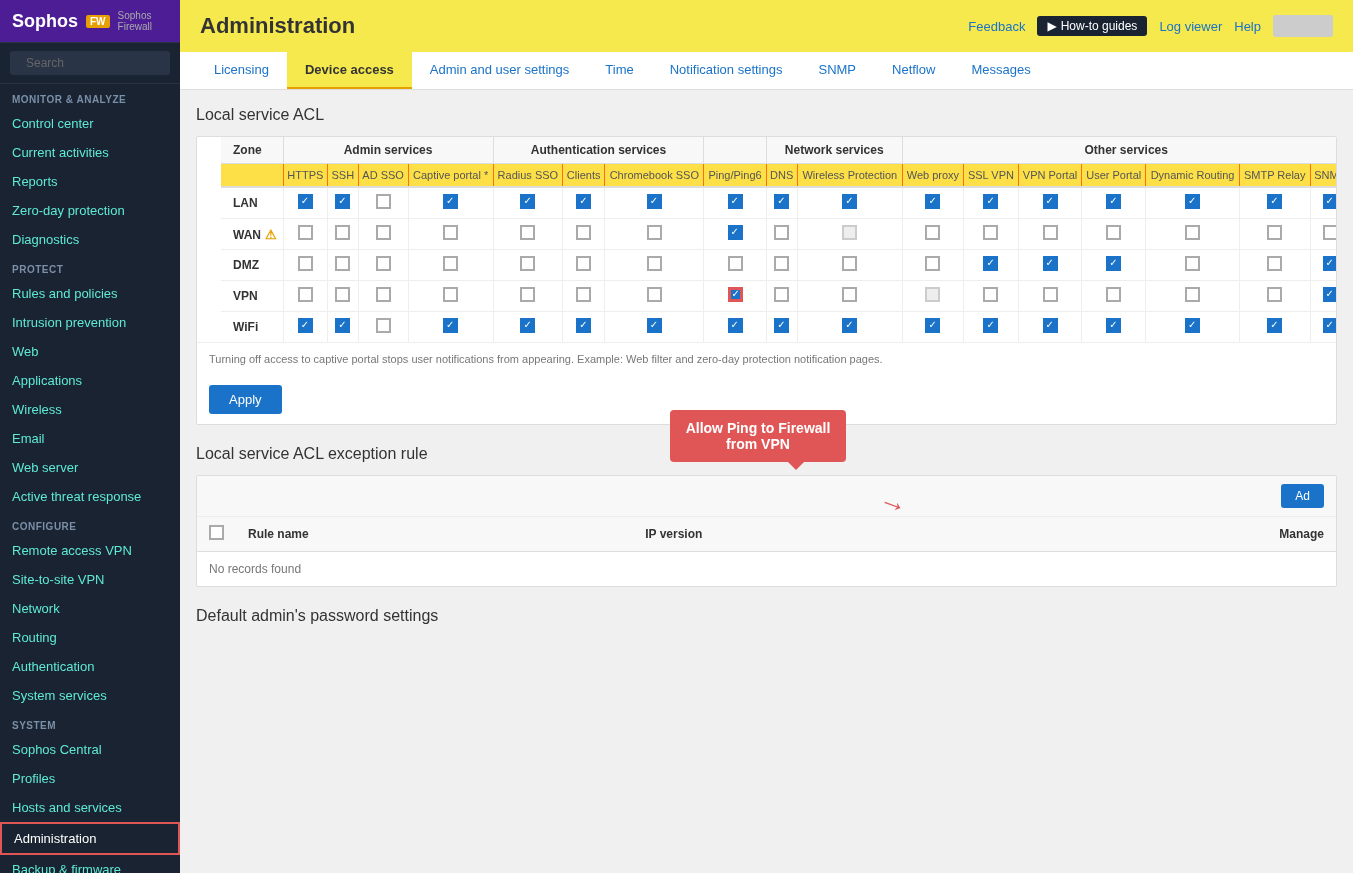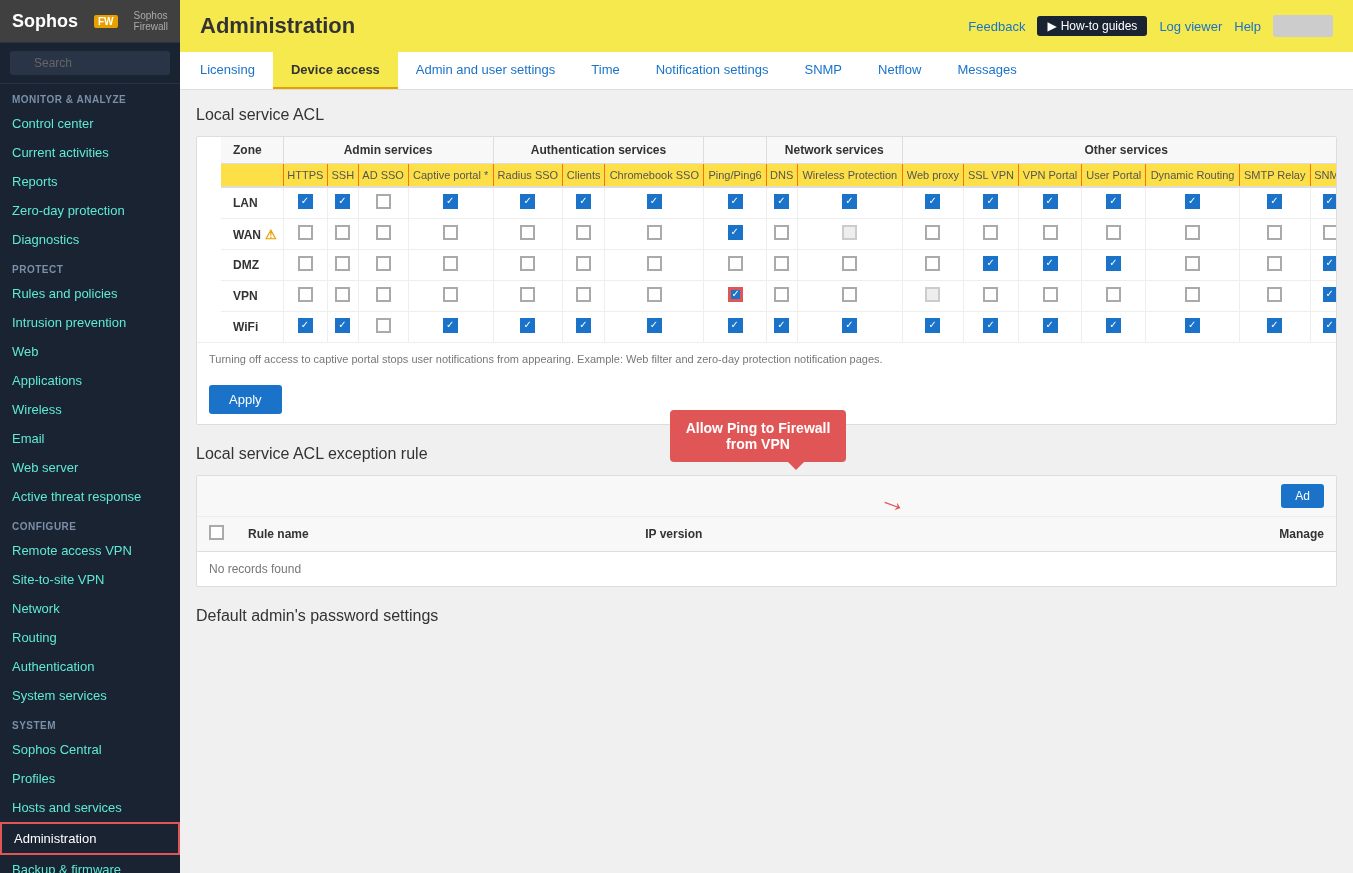--- a/index.html
+++ b/index.html
@@ -10,42 +10,42 @@
       width: 180px;
       min-width: 180px;
       background: #1a2332;
       color: #ccc;
       display: flex;
       flex-direction: column;
       height: 873px;
       overflow-y: auto;
     }
     #sidebar-logo {
-      background: #404040;
+      background: #4c1d95;
       padding: 10px 12px;
       display: flex;
       align-items: center;
-      gap: 16px;
+      gap: 8px;
       border-bottom: 1px solid #2a3447;
     }
     .logo-sophos { color: #fff; font-size: 18px; font-weight: bold; }
     .logo-fw { background: #e8a000; color: #fff; font-size: 10px; font-weight: bold; padding: 1px 4px; border-radius: 2px; }
     .logo-sub { color: #aaa; font-size: 10px; display: block; }
 
     #search-box {
       padding: 8px 10px;
       background: #1a2332;
       border-bottom: 1px solid #2a3447;
     }
     #search-box input {
       width: 100%;
       background: #2a3447;
       border: none;
       color: #ccc;
-      padding: 5px 24px;
+      padding: 5px 16px;
       border-radius: 3px;
       font-size: 12px;
     }
     #search-box input::placeholder { color: #666; }
 
     .sidebar-section-label {
       color: #7a8fa8;
       font-size: 10px;
       font-weight: bold;
       padding: 10px 12px 4px;
@@ -90,21 +90,21 @@
       color: #555;
     }
     #topbar-links a { color: #1a73c8; text-decoration: none; }
     .howto-btn { background: #1a2332; color: #fff; padding: 3px 10px; border-radius: 3px; font-size: 12px; display: flex; align-items: center; gap: 4px; }
 
     
     #tabs {
       background: #fff;
       border-bottom: 1px solid #ddd;
       display: flex;
-      padding: 0 2px;
+      padding: 0 16px;
       align-items: flex-end;
     }
     .tab {
       padding: 10px 18px;
       cursor: pointer;
       font-size: 13px;
       color: #1a73c8;
       border-bottom: 2px solid transparent;
       white-space: nowrap;
     }

